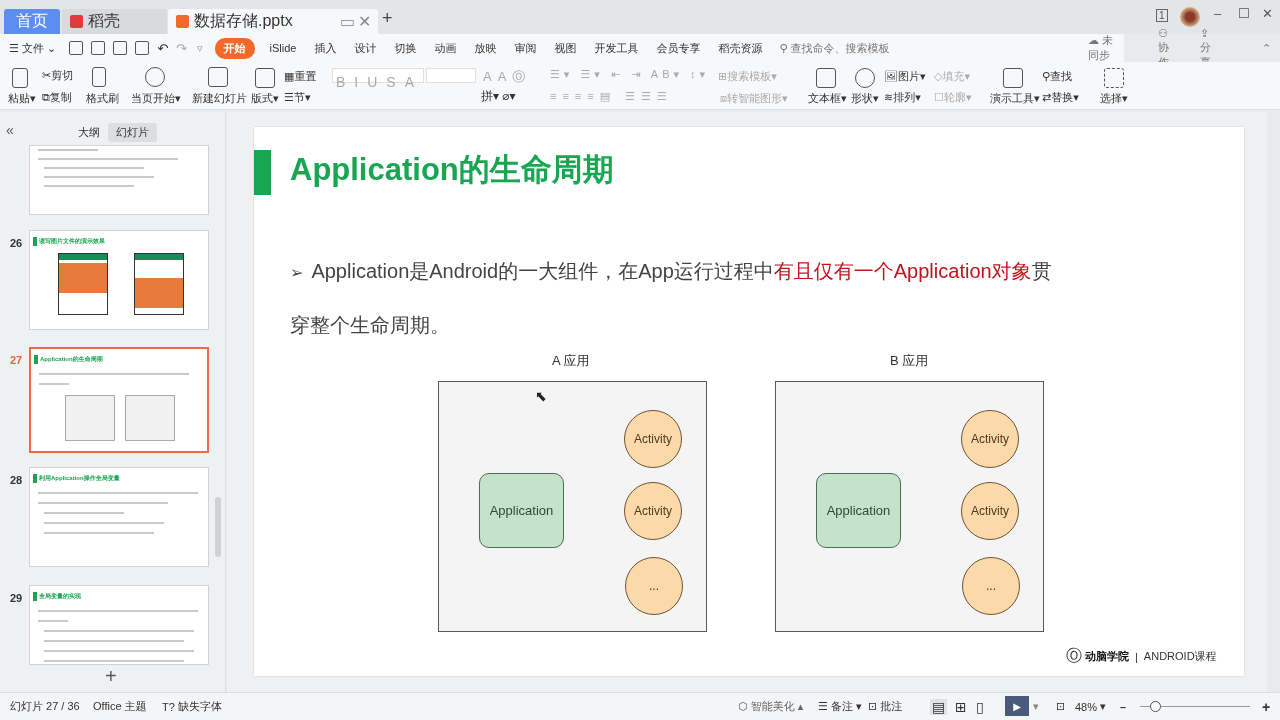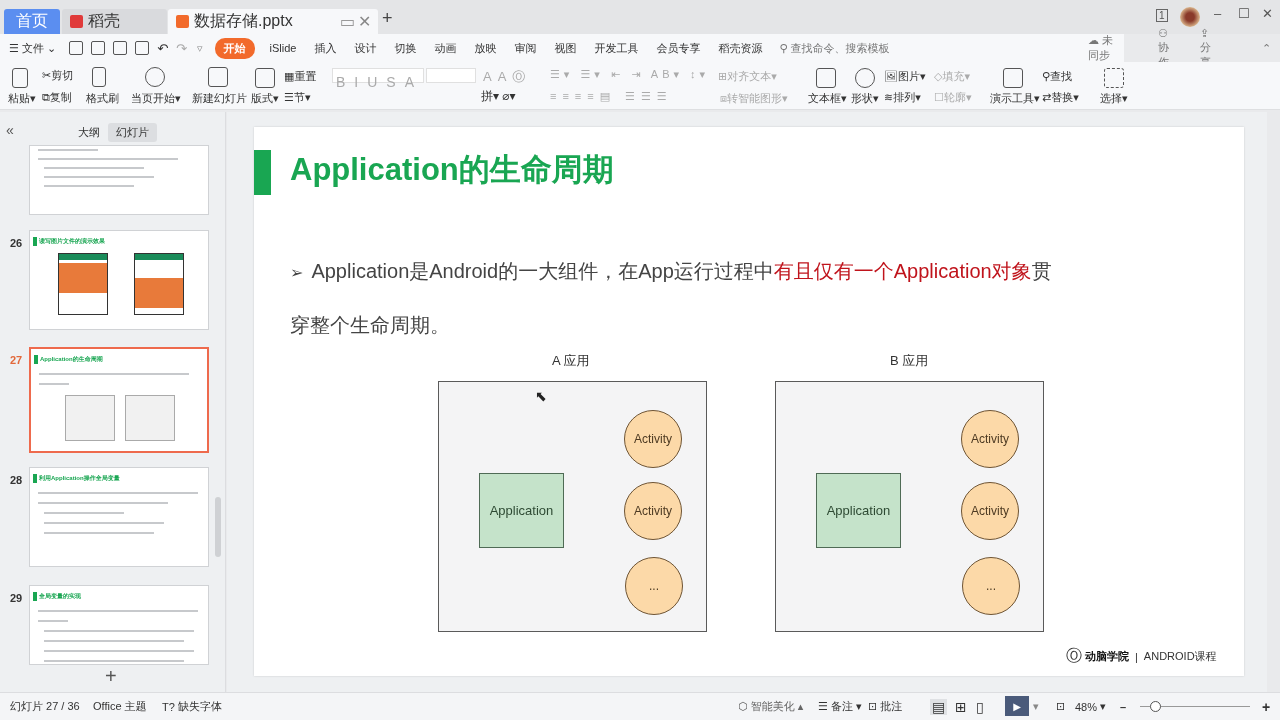--- a/index.html
+++ b/index.html
@@ -37,21 +37,21 @@
 .sb-scroll{position:absolute;left:215px;top:385px;width:6px;height:60px;background:#cfd1d4;border-radius:3px}
 .canvas{position:absolute;left:227px;top:112px;width:1040px;height:580px;background:#eef0f2}
 .slide{position:absolute;left:27px;top:15px;width:990px;height:549px;background:#fff;box-shadow:0 0 2px rgba(0,0,0,.15)}
 .s-bar{position:absolute;left:0;top:23px;width:17px;height:45px;background:#19a652}
 .s-title{position:absolute;left:36px;top:22px;font-size:31px;font-weight:bold;color:#19a652;letter-spacing:0}
 .s-body{position:absolute;left:36px;top:118px;font-size:20px;color:#444;line-height:52px;width:900px}
 .s-body .red{color:#c0141c}
 .bullet{display:inline-block;margin-right:8px;font-size:16px}
 .app-label{position:absolute;font-size:13px;color:#333}
 .app-box{position:absolute;width:269px;height:251px;background:#f4f4f5;border:1.5px solid #5a5a5a}
-.appl-node{position:absolute;width:85px;height:75px;background:#c5e3ca;border:1.5px solid #4f6b55;border-radius:0;display:flex;align-items:center;justify-content:center;font-size:13px;color:#2e4a33}
+.appl-node{position:absolute;width:85px;height:75px;background:#c5e3ca;border:1.5px solid #4f6b55;border-radius:10px;display:flex;align-items:center;justify-content:center;font-size:13px;color:#2e4a33}
 .act-node{position:absolute;width:58px;height:58px;border-radius:50%;background:#fcd9a8;border:1.5px solid #6e5434;display:flex;align-items:center;justify-content:center;font-size:12px;color:#4d3a22}
 .brand{position:absolute;left:812px;top:519px;display:flex;align-items:center;font-size:11px;color:#333}
 .brand-logo{font-weight:bold;font-size:11px;color:#111;margin-right:6px}
 .status{position:absolute;left:0;top:692px;width:1280px;height:28px;background:#f4f5f7;border-top:1px solid #dcdde0;display:flex;align-items:center;font-size:11px;color:#333}
 .st{position:absolute;display:flex;align-items:center;white-space:nowrap}
 .play-btn{position:absolute;left:1005px;top:3px;width:24px;height:20px;background:#4a5a7a;display:flex;align-items:center;justify-content:center;color:#fff;font-size:10px}
 .slider{position:absolute;left:1140px;top:13px;width:110px;height:1px;background:#999}
 .knob{position:absolute;left:1150px;top:8px;width:11px;height:11px;border:1.3px solid #555;border-radius:50%;background:#fff}
 .cursor{position:absolute;left:535px;top:388px;font-size:14px;color:#222}
 </style>
@@ -126,21 +126,21 @@
   <span class="rb" style="left:251px;top:29px"><span>版式</span>▾</span>
   <span class="rb" style="left:284px;top:7px">▦ <span>重置</span></span>
   <span class="rb" style="left:284px;top:28px">☰ <span>节</span>▾</span>
   <div style="position:absolute;left:332px;top:6px;width:92px;height:15px;border:1px solid #e0e0e0;background:#fff"></div>
   <div style="position:absolute;left:426px;top:6px;width:50px;height:15px;border:1px solid #e0e0e0;background:#fff"></div>
   <span class="rb dis" style="left:336px;top:12px;font-size:14px;letter-spacing:9px">BIUSA</span>
   <span class="rb dis" style="left:483px;top:6px;font-size:13px;letter-spacing:6px">AAⓄ</span>
   <span class="rb" style="left:481px;top:26px;font-size:12px">拼▾ ⌀▾</span>
   <span class="rb dis" style="left:550px;top:6px;letter-spacing:4px">☰▾ ☰▾ ⇤ ⇥ AB▾ ↕▾</span>
   <span class="rb dis" style="left:550px;top:28px;letter-spacing:6px">≡≡≡≡▤ ☰☰☰</span>
-  <span class="rb dis" style="left:718px;top:7px">⊞ <span>对齐文本</span>▾</span>
+  <span class="rb dis" style="left:718px;top:7px">⊞ <span>搜索模板</span>▾</span>
   <span class="rb dis" style="left:720px;top:29px">⧈ <span>转智能图形</span>▾</span>
   <div class="big-ico" style="left:816px;top:6px"></div>
   <span class="rb" style="left:808px;top:29px"><span>文本框</span>▾</span>
   <div class="big-ico" style="left:855px;top:6px;border-radius:50%"></div>
   <span class="rb" style="left:851px;top:29px"><span>形状</span>▾</span>
   <span class="rb" style="left:884px;top:7px">🖼 <span>图片</span>▾</span>
   <span class="rb" style="left:884px;top:28px">≋ <span>排列</span>▾</span>
   <span class="rb dis" style="left:934px;top:7px">◇ <span>填充</span>▾</span>
   <span class="rb dis" style="left:934px;top:28px">☐ <span>轮廓</span>▾</span>
   <div class="big-ico" style="left:1003px;top:6px"></div>

